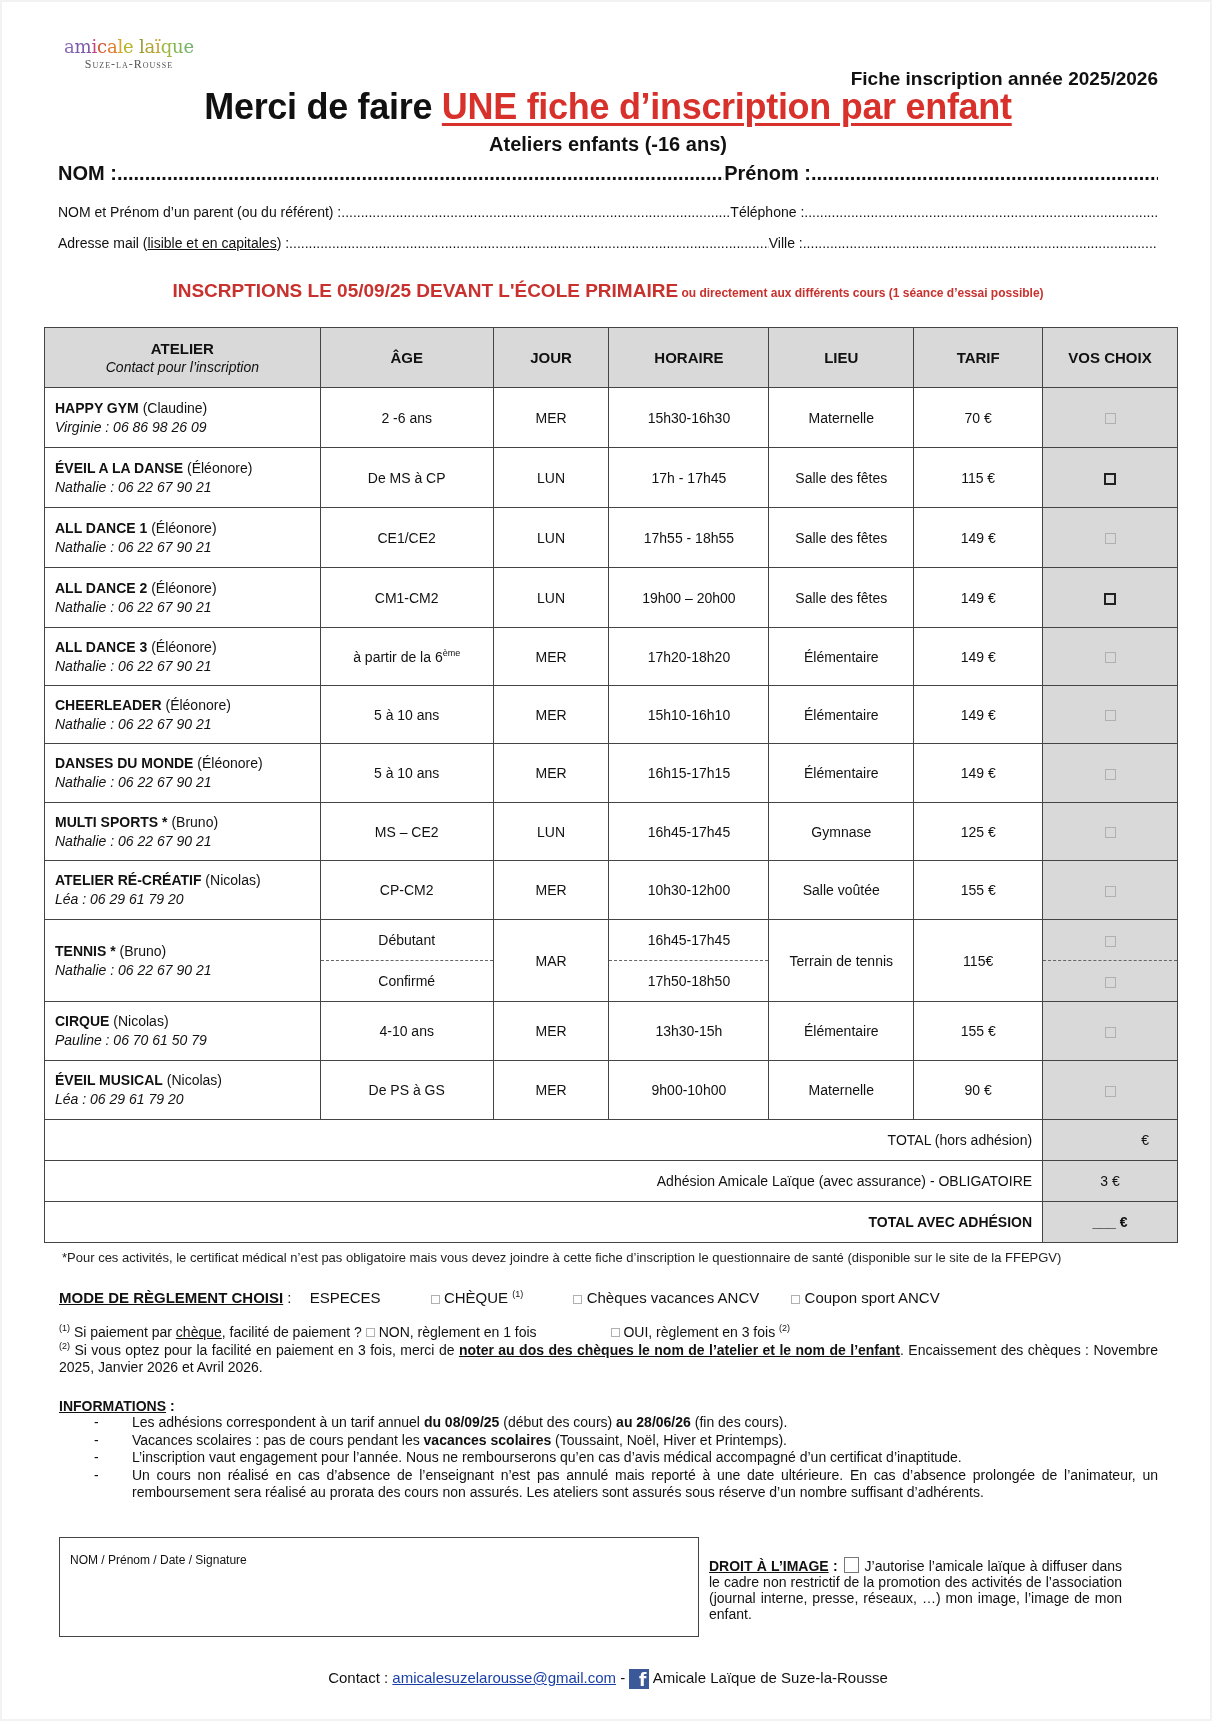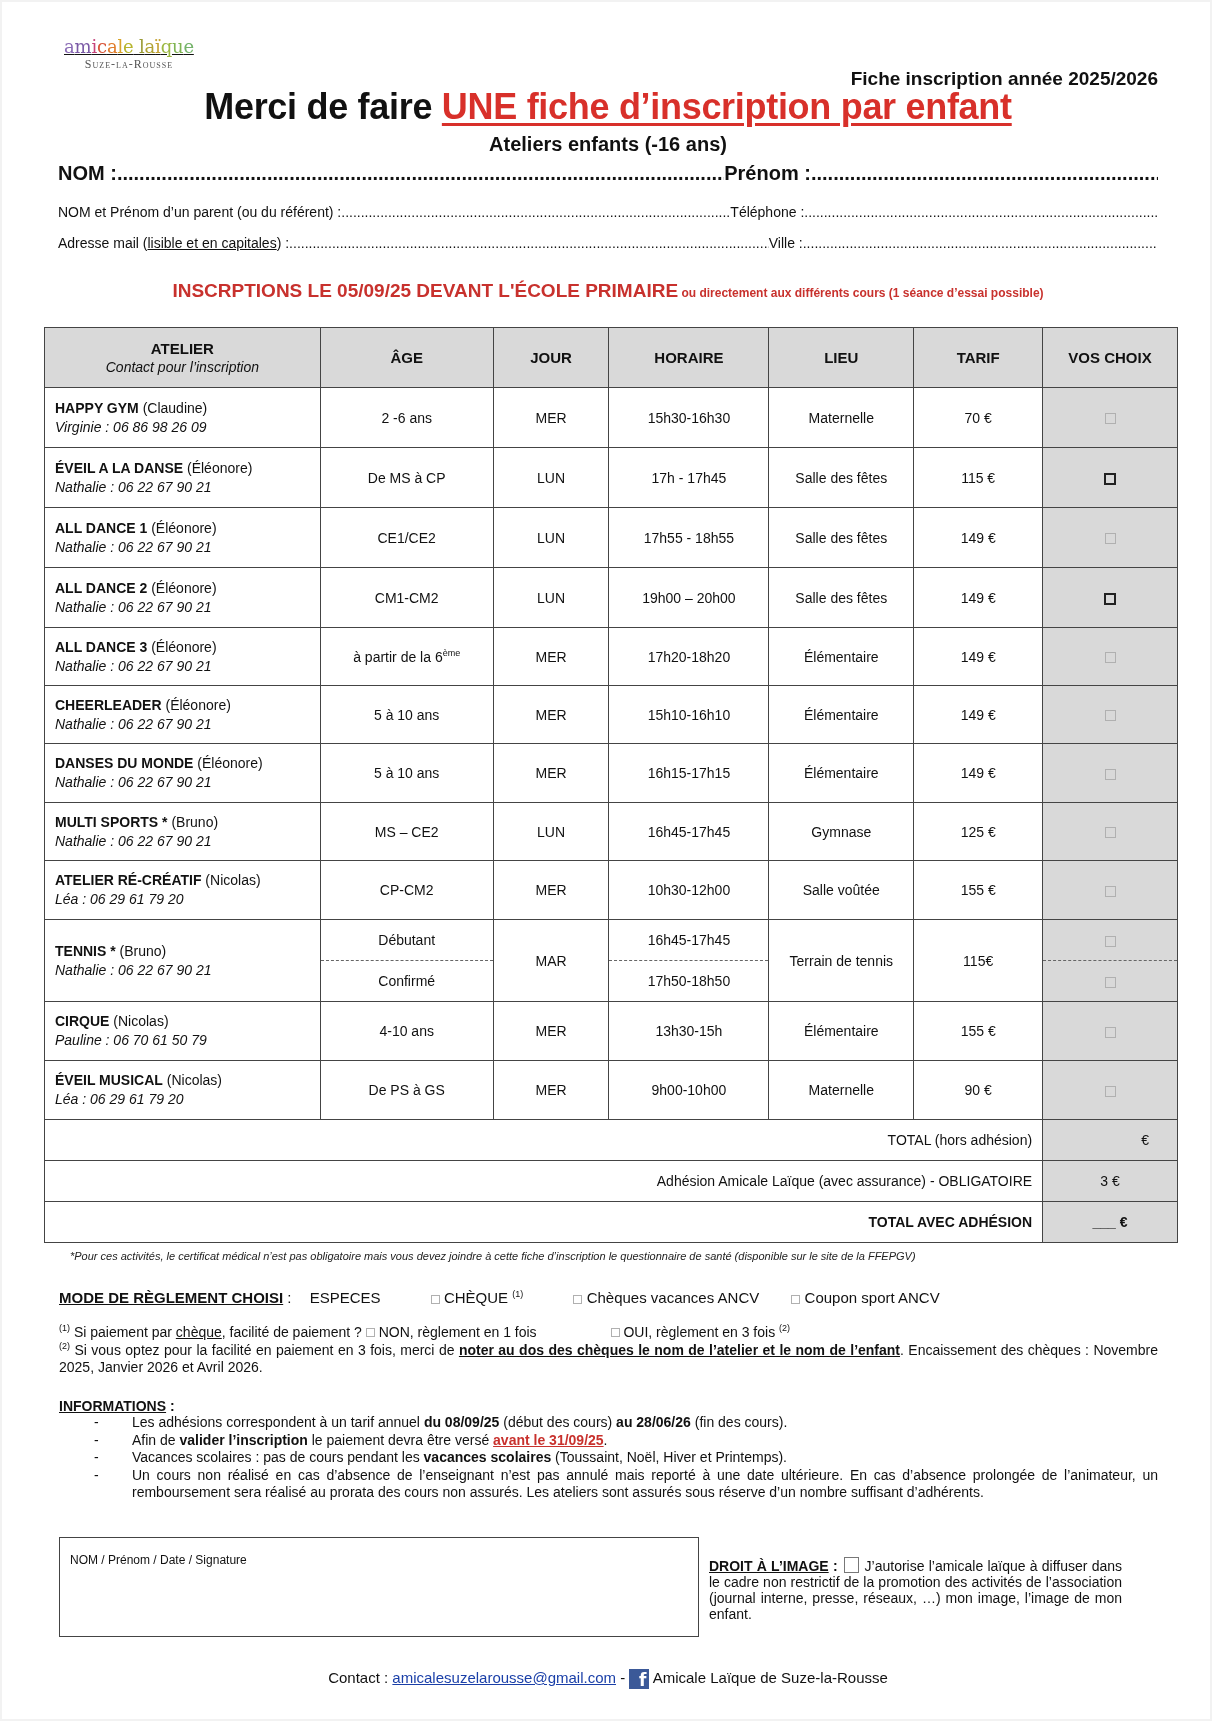--- a/index.html
+++ b/index.html
@@ -1,21 +1,21 @@
 <!DOCTYPE html>
 <html><head>
 <meta charset="utf-8">
 <style>
   * { box-sizing: border-box; margin: 0; padding: 0; }
   html, body { width: 1212px; height: 1721px; background: #f2f2f2; }
   body { font-family: "Liberation Sans", sans-serif; color: #111; position: relative; overflow: hidden; }
   .page { position: absolute; left: 2px; top: 2px; width: 1208px; height: 1717px; background: #fff; }
 
   .logo { position: absolute; left: 62px; top: 36px; text-align: center; line-height: 1; }
-  .logo-main { font-family: "DejaVu Serif", serif; font-size: 18px; letter-spacing: -0.2px; text-decoration: underline; }
+  .logo-main { font-family: "DejaVu Serif", serif; font-size: 18px; letter-spacing: -0.2px; }
   .logo-main span { display: inline; }
   .logo-sub { font-family: "Liberation Serif", serif; font-size: 12px; color: #555; letter-spacing: 1px; margin-top: 2px; font-variant: small-caps; }
 
   .fiche-year { position: absolute; right: 52px; top: 66px; font-size: 19px; font-weight: bold; }
   .main-title { position: absolute; left: 0; width: 1212px; top: 84px; text-align: center; font-size: 36px; font-weight: bold; letter-spacing: -0.3px; }
   .main-title .red { color: #d8302a; text-decoration: underline; text-decoration-thickness: 3px; text-underline-offset: 4px; }
   .subtitle { position: absolute; left: 0; width: 1212px; top: 131px; text-align: center; font-size: 20px; font-weight: bold; }
 
   .field-line { position: absolute; left: 56px; right: 52px; display: flex; white-space: nowrap; overflow: hidden; }
   .field-line.big { top: 160px; font-size: 20px; font-weight: bold; }
@@ -37,21 +37,21 @@
   td.atelier .a-contact { font-style: italic; display: block; }
   td.choice { background: #d9d9d9; }
   .cb { display: inline-block; width: 11px; height: 11px; border: 1px solid #b0b0b0; vertical-align: middle; }
   .cb.dark { border: 2px solid #222; width: 12px; height: 12px; }
   sup { font-size: 9px; }
   td.split-top { border-bottom: 1px dashed #666 !important; height: 41px; }
   td.split-bot { border-top: 1px dashed #666 !important; height: 41px; }
   td.total-label { text-align: right !important; padding-right: 10px; height: 41px; }
   td.total-val { background: #d9d9d9; }
 
-  .footnote-star { position: absolute; left: 68px; top: 1248px; font-size: 11px; font-style: italic; color: #222; }
+  .footnote-star { position: absolute; left: 60px; top: 1248px; font-size: 13px; color: #222; }
 
   .mode { position: absolute; left: 57px; top: 1287px; font-size: 15px; white-space: nowrap; }
   .mode .m-label { font-weight: bold; text-decoration: underline; }
   .mode .opt { display: inline-block; }
   .notes { position: absolute; left: 57px; right: 52px; font-size: 14px; line-height: 17px; }
   .notes u.bold { font-weight: bold; }
 
   .info-title { position: absolute; left: 57px; top: 1396px; font-size: 14px; font-weight: bold; }
   .info-title u { text-decoration: underline; text-align: center; }
   .info-list { position: absolute; left: 92px; right: 52px; top: 1412px; font-size: 14px; line-height: 17.5px; list-style: none; }
@@ -281,22 +281,22 @@
     <sup>(1)</sup><span> Si paiement par </span><u>chèque</u><span>, facilité de paiement ? </span><span class="cb" style="width:9px;height:9px"></span> <span>NON, règlement en 1 fois</span>
     <span style="display:inline-block;width:70px"></span><span class="cb" style="width:9px;height:9px"></span> <span>OUI, règlement en 3 fois </span><sup>(2)</sup>
   </div>
   <div class="notes" style="top:1336px;text-align:justify">
     <sup>(2)</sup><span> Si vous optez pour la facilité en paiement en 3 fois, merci de </span><u class="bold">noter au dos des chèques le nom de l’atelier et le nom de l’enfant</u><span>. Encaissement des chèques : Novembre 2025, Janvier 2026 et Avril 2026.</span>
   </div>
 
   <div class="info-title"><u>INFORMATIONS</u><span> :</span></div>
   <ul class="info-list">
     <li><span>Les adhésions correspondent à un tarif annuel </span><b>du 08/09/25</b><span> (début des cours) </span><b>au 28/06/26</b><span> (fin des cours).</span></li>
-    <li><span>Afin de </span><b>valider l’inscription</b><span> le paiement devra être versé </span><span class="red-u">avant le 31/09/25</span><span>.</span></li>
     <li><span>Vacances scolaires : pas de cours pendant les </span><b>vacances scolaires</b><span> (Toussaint, Noël, Hiver et Printemps).</span></li>
+    <li>L’inscription vaut engagement pour l’année. Nous ne rembourserons qu’en cas d’avis médical accompagné d’un certificat d’inaptitude.</li>
     <li>Un cours non réalisé en cas d’absence de l’enseignant n’est pas annulé mais reporté à une date ultérieure. En cas d’absence prolongée de l’animateur, un remboursement sera réalisé au prorata des cours non assurés. Les ateliers sont assurés sous réserve d’un nombre suffisant d’adhérents.</li>
   </ul>
 
   <div class="adherent-box">
     <div class="ab-sub">NOM / Prénom / Date / Signature</div>
   </div>
 
   <div class="droit">
     <span class="d-label">DROIT À L’IMAGE</span><span style="font-weight:bold"> :</span><span class="cb-big"></span><span>J’autorise l’amicale laïque à diffuser dans le cadre non restrictif de la promotion des activités de l’association (journal interne, presse, réseaux, …) mon image, l’image de mon enfant.</span>
   </div>

